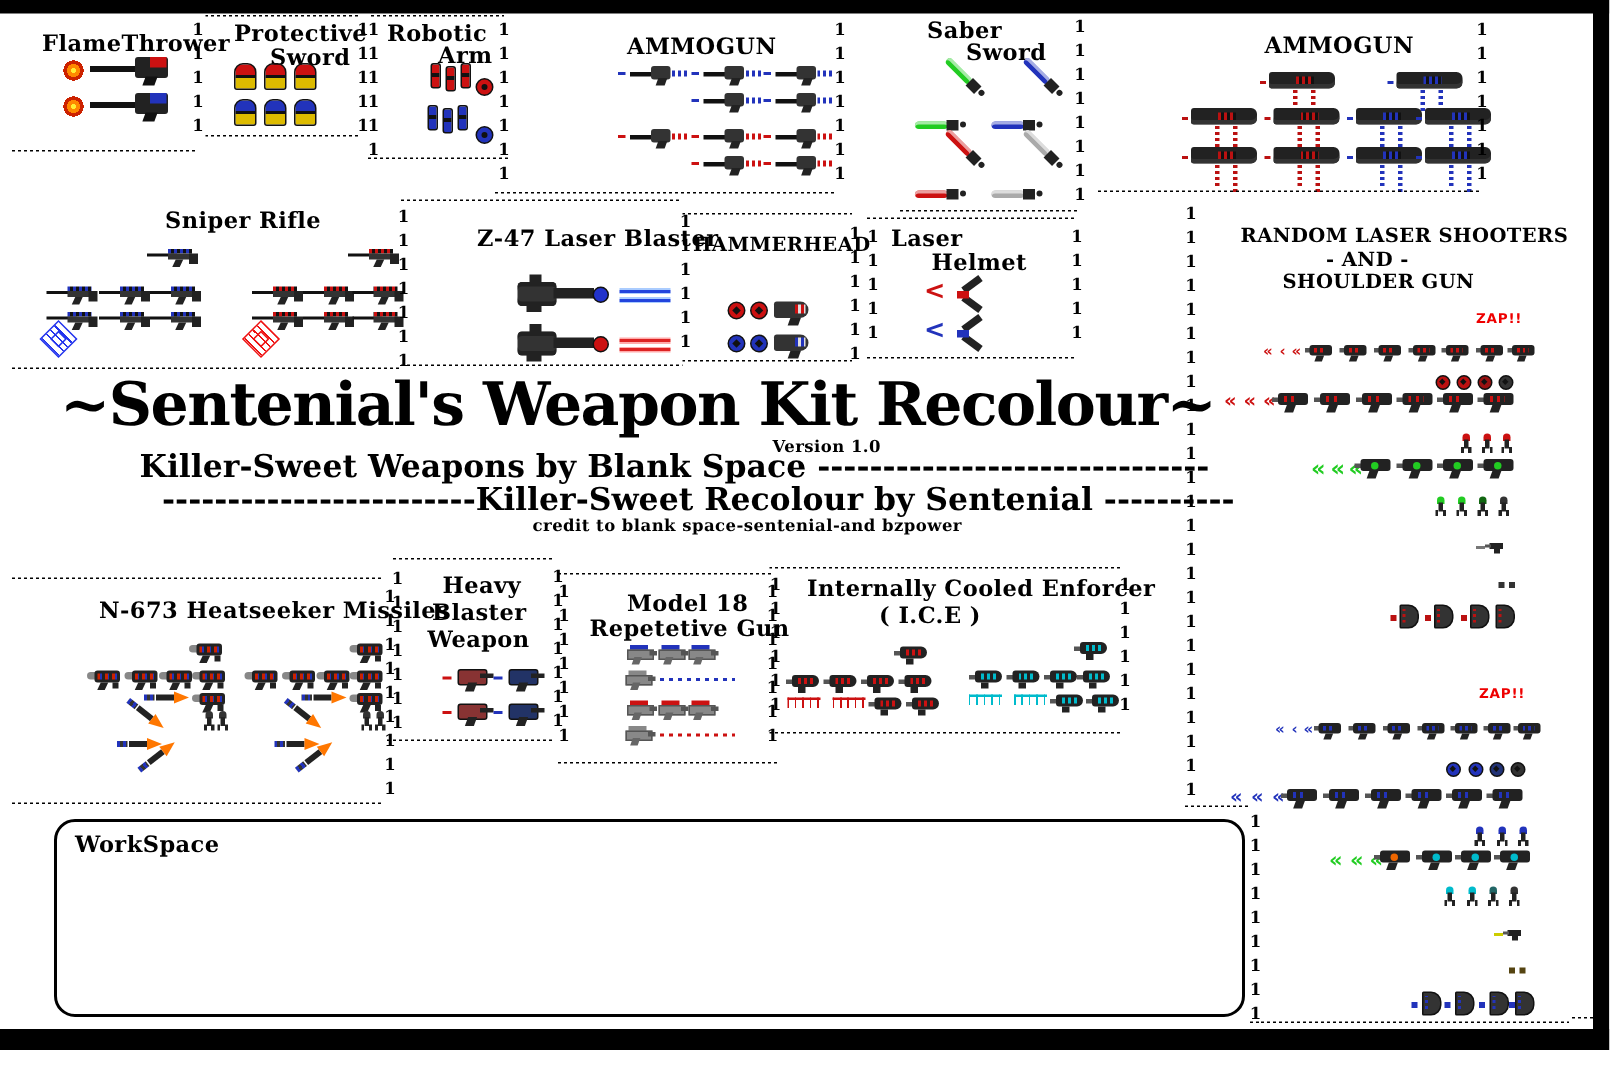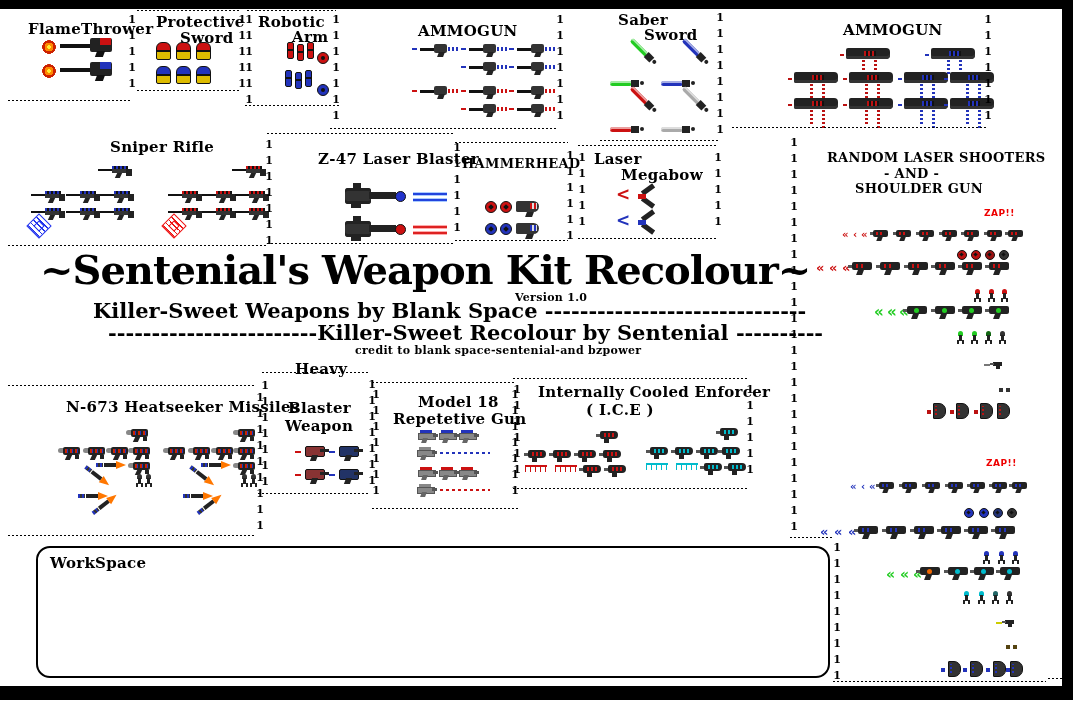--- a/index.html
+++ b/index.html
@@ -176,26 +176,26 @@
   <div class="lbl" style="left:258px;top:13px">Robotic</div>
   <div class="lbl" style="left:292px;top:28px">Arm</div>
   <div class="lbl" style="left:418px;top:22px">AMMOGUN</div>
   <div class="lbl" style="left:618px;top:11px">Saber</div>
   <div class="lbl" style="left:644px;top:26px">Sword</div>
   <div class="lbl" style="left:843px;top:21px">AMMOGUN</div>
   <div class="lbl" style="left:110px;top:138px">Sniper Rifle</div>
   <div class="lbl" style="left:318px;top:150px">Z-47  Laser Blaster</div>
   <div class="lbl sm" style="left:462px;top:156px">HAMMERHEAD</div>
   <div class="lbl" style="left:594px;top:150px">Laser</div>
-  <div class="lbl" style="left:621px;top:166px">Megabow</div>
+  <div class="lbl" style="left:621px;top:166px">Helmet</div>
   <div class="lbl sm" style="left:827px;top:150px">RANDOM LASER SHOOTERS</div>
   <div class="lbl sm" style="left:884px;top:166px">- AND -</div>
   <div class="lbl sm" style="left:855px;top:181px">SHOULDER GUN</div>
   <div class="lbl" style="left:66px;top:398px">N-673 Heatseeker Missiles</div>
-  <div class="lbl" style="left:295px;top:360px">Heavy</div>
+  <div class="lbl" style="left:295px;top:381px">Heavy</div>
   <div class="lbl" style="left:288px;top:399px">Blaster</div>
   <div class="lbl" style="left:285px;top:417px">Weapon</div>
   <div class="lbl" style="left:418px;top:393px">Model 18</div>
   <div class="lbl" style="left:393px;top:410px">Repetetive Gun</div>
   <div class="lbl" style="left:538px;top:383px">Internally Cooled Enforcer</div>
   <div class="lbl" style="left:586px;top:401px">( I.C.E )</div>
 
   <div id="big-title">~Sentenial's Weapon Kit Recolour~</div>
   <div class="lbl xs" style="left:515px;top:291px">Version 1.0</div>
   <div class="sub" style="left:93px;top:298px">Killer-Sweet Weapons by Blank Space ------------------------------</div>

